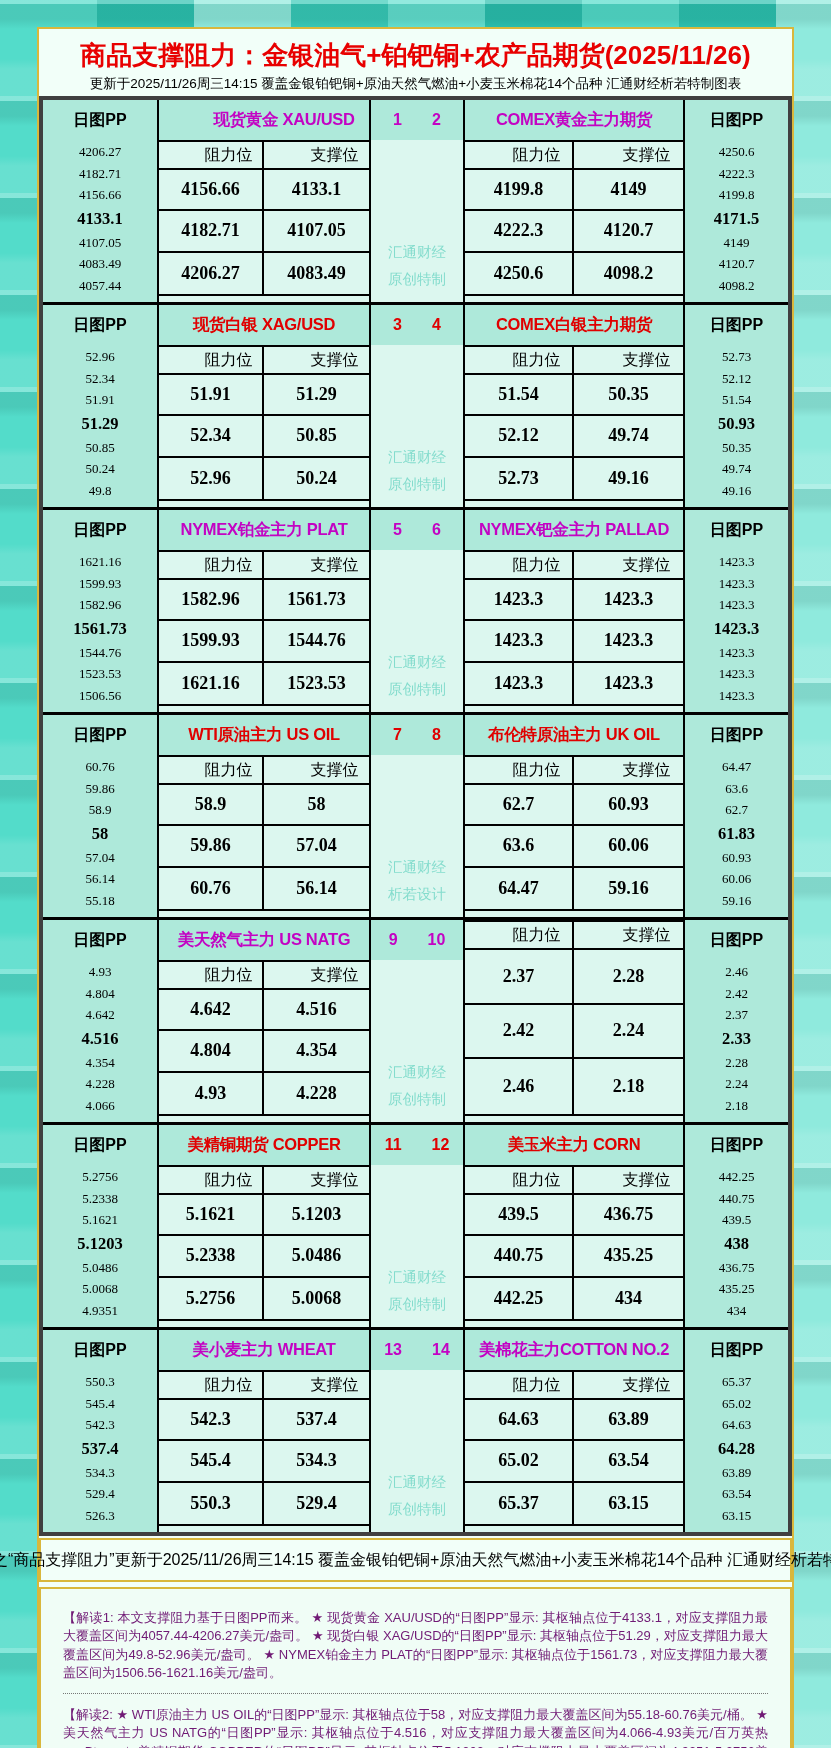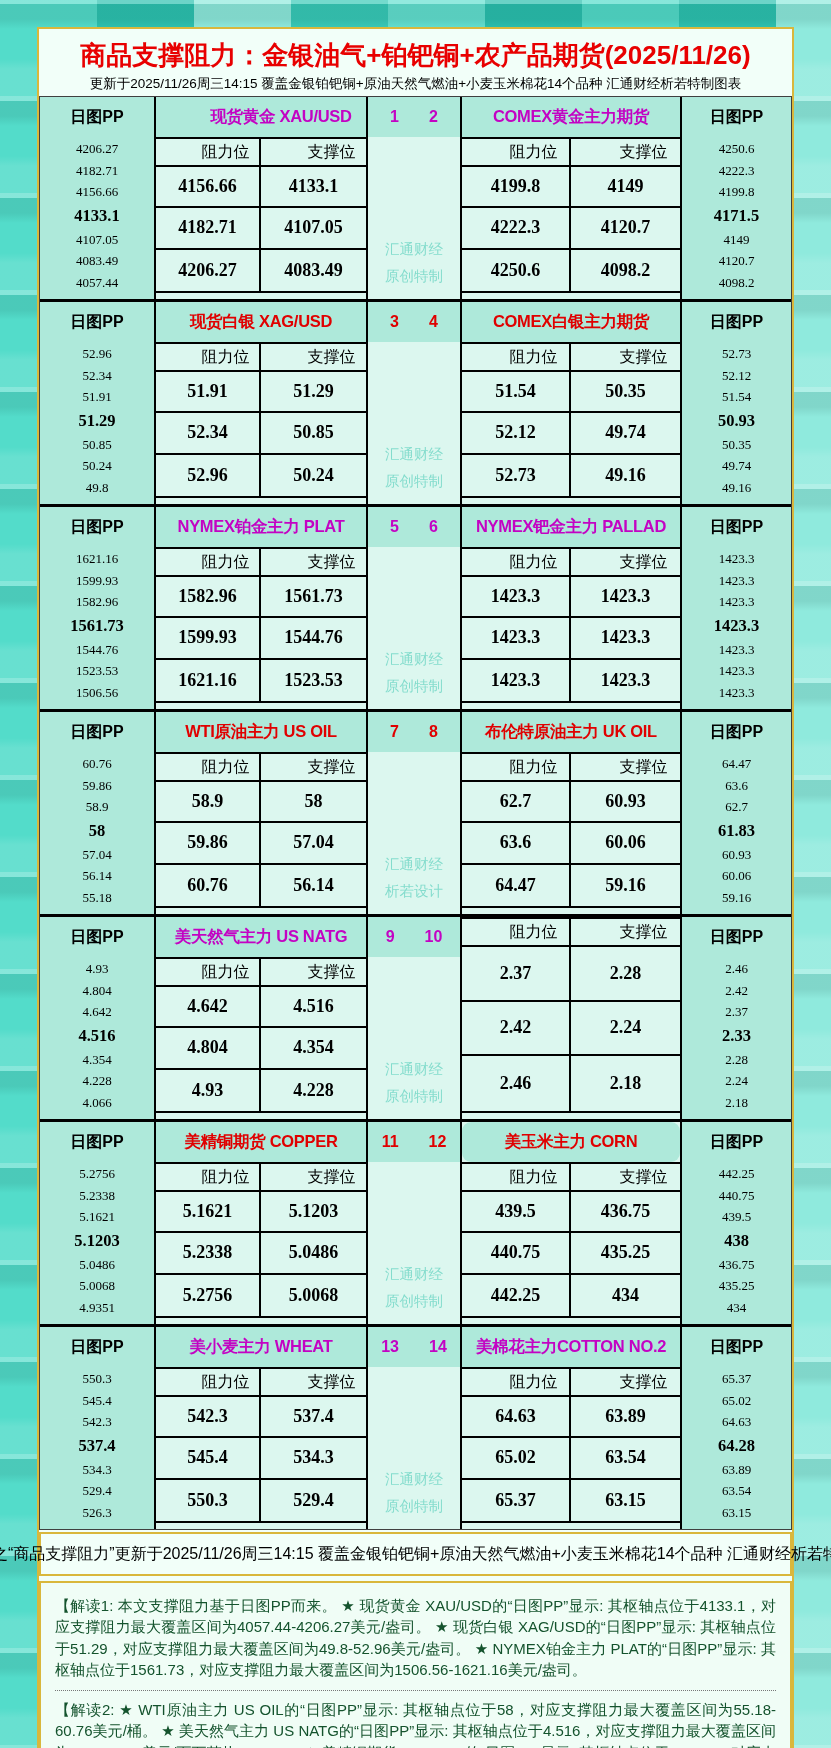--- a/index.html
+++ b/index.html
@@ -16,21 +16,21 @@
     background:#f2fff9;border:2px solid #d9b73c;
     padding:0 0 6px 0;
   }
   .main-title{
     margin:9px 4px 2px;text-align:center;
     font-size:26px;font-weight:bold;color:#e80000;letter-spacing:0px;white-space:nowrap;
   }
   .subtitle{
     margin:2px 0 3px;text-align:center;font-size:13.5px;color:#000;white-space:nowrap;
   }
-  .board{border:1px solid #404040;background:#fef9c3;}
+  .board{border:4px solid #404040;background:#fef9c3;}
   .row{display:grid;grid-template-columns:116px 212px 94px 220px 1fr;height:202px;border-bottom:3px solid #000;background:#dcf7ef;}
   .row:last-child{border-bottom:none;}
   .row > .col{border-right:2px solid #000;min-width:0;}
   .row > .col:last-child{border-right:none;}
   .strip{height:40px;background:#aee9da;display:flex;align-items:center;justify-content:center;flex:none;}
   
   .pp-col{background:#aee9da;display:flex;flex-direction:column;}
   .pp-head{font-weight:bold;font-size:16px;color:#000;}
   .pp-vals{flex:1;display:flex;flex-direction:column;justify-content:space-between;padding:4px 0 8px;}
   .pp-val{text-align:center;font-size:13px;color:#000;font-family:"Liberation Serif","DejaVu Serif",serif;}
@@ -52,21 +52,21 @@
   
   .note{
     margin:2px 0 0;border:2px solid #d9b73c;height:40px;background:#f2fff9;
     display:flex;align-items:center;justify-content:center;
     font-size:16px;color:#000;white-space:nowrap;
   }
   .footer{
     margin:5px 0 0;border:2px solid #d9b73c;background:#f0fdf6;
     position:relative;padding:8px 10px 6px;
   }
-  .footer p{margin:4px;font-size:15px;line-height:1.42;color:#14532d;text-align:justify;}
+  .footer p{margin:12px;font-size:13px;line-height:1.42;color:#701a75;text-align:justify;}
   .footer .p1{border-bottom:1px dotted #777;padding-bottom:10px;margin-bottom:8px;}
   .fx-watermark{
     position:absolute;right:14px;bottom:0px;
     font-family:"DejaVu Serif","Liberation Serif",serif;
     font-weight:bold;font-size:45px;letter-spacing:2px;
     color:#c3cdc8;text-shadow:-1px -1px 0 #ffffff,1px 1px 2px #8a948f;
   }
 </style>
 </head>
 <body>
@@ -415,21 +415,21 @@
       <div class="strip mid-head" style="color: rgb(224, 0, 0);">
             <span>11</span>
             <span>12</span>
           </div>
       <div class="mid-body">
             <div class="wm-line">汇通财经</div>
             <div class="wm-line">原创特制</div>
           </div>
     </div>
     <div class="col panel">
-      <div class="strip panel-title" style="color: rgb(224, 0, 0); border-radius: 9px;">美玉米主力 CORN</div>
+      <div class="strip panel-title" style="color: rgb(224, 0, 0);">美玉米主力 CORN</div>
       <div class="rs">
             <div class="rs-cell rs-head">阻力位</div>
             <div class="rs-cell rs-head">支撑位</div>
             <div class="rs-cell rs-val">439.5</div>
             <div class="rs-cell rs-val">436.75</div>
             <div class="rs-cell rs-val">440.75</div>
             <div class="rs-cell rs-val">435.25</div>
             <div class="rs-cell rs-val">442.25</div>
             <div class="rs-cell rs-val">434</div>
           </div>

